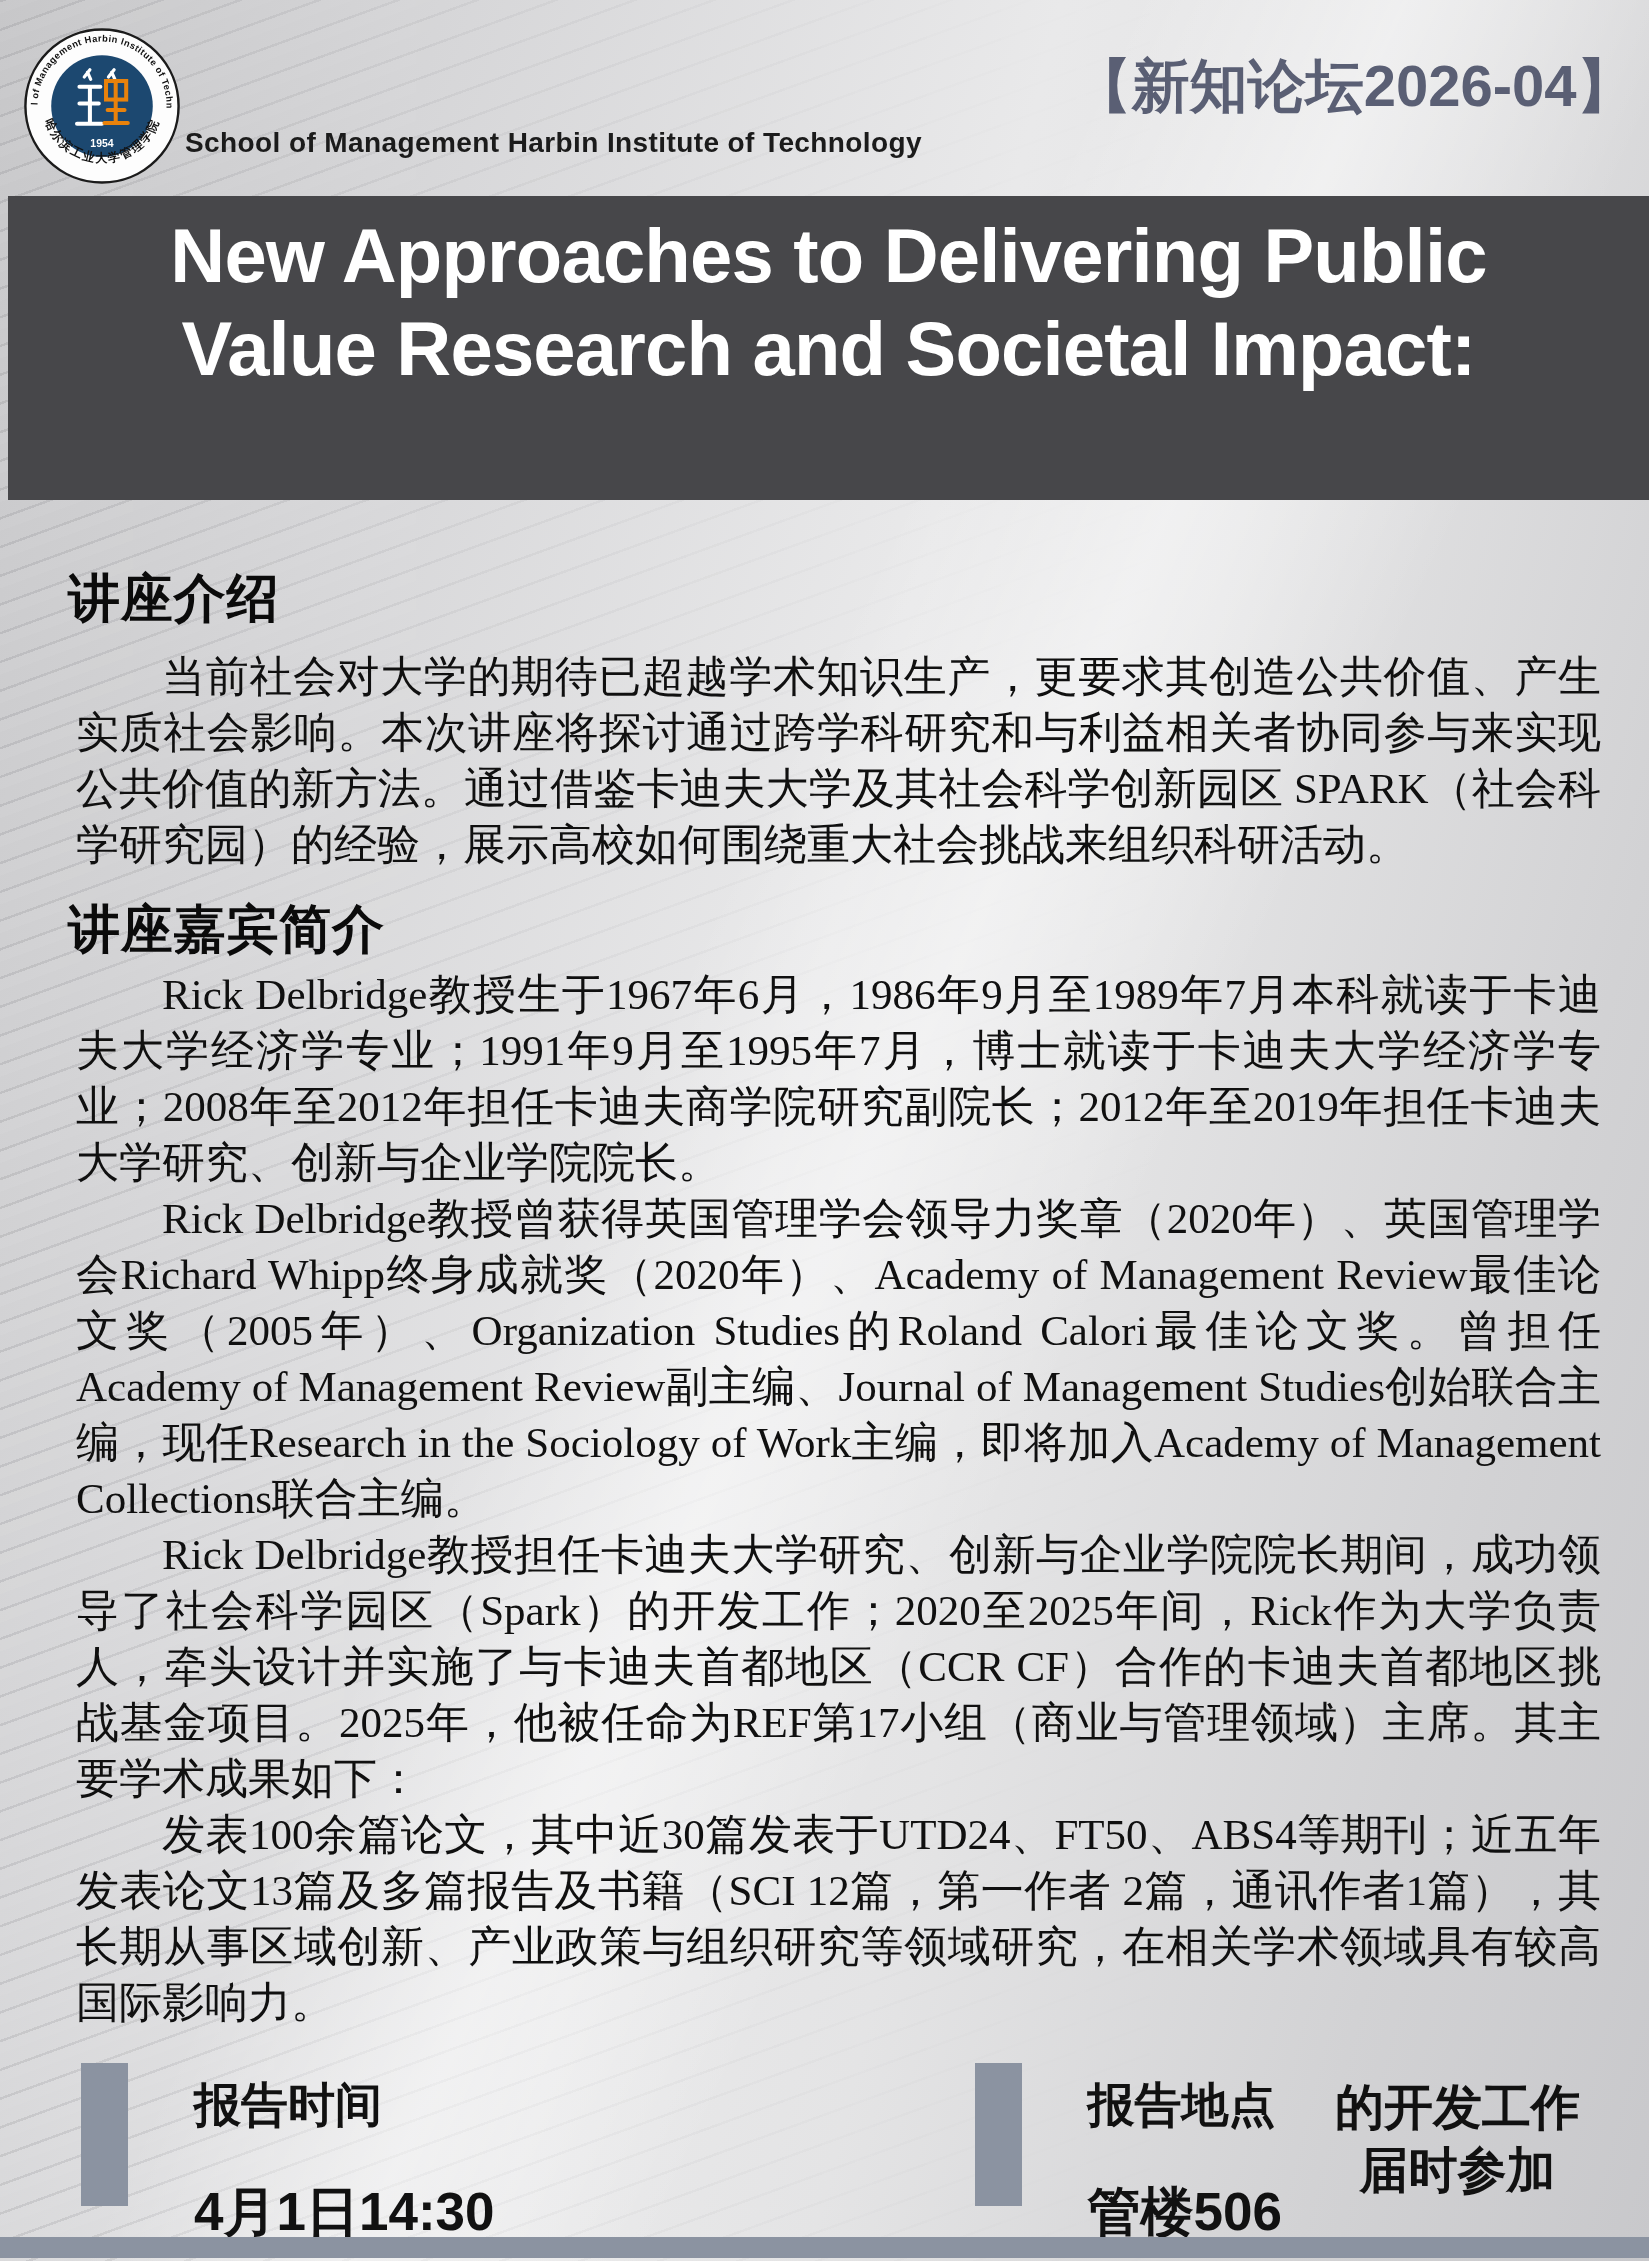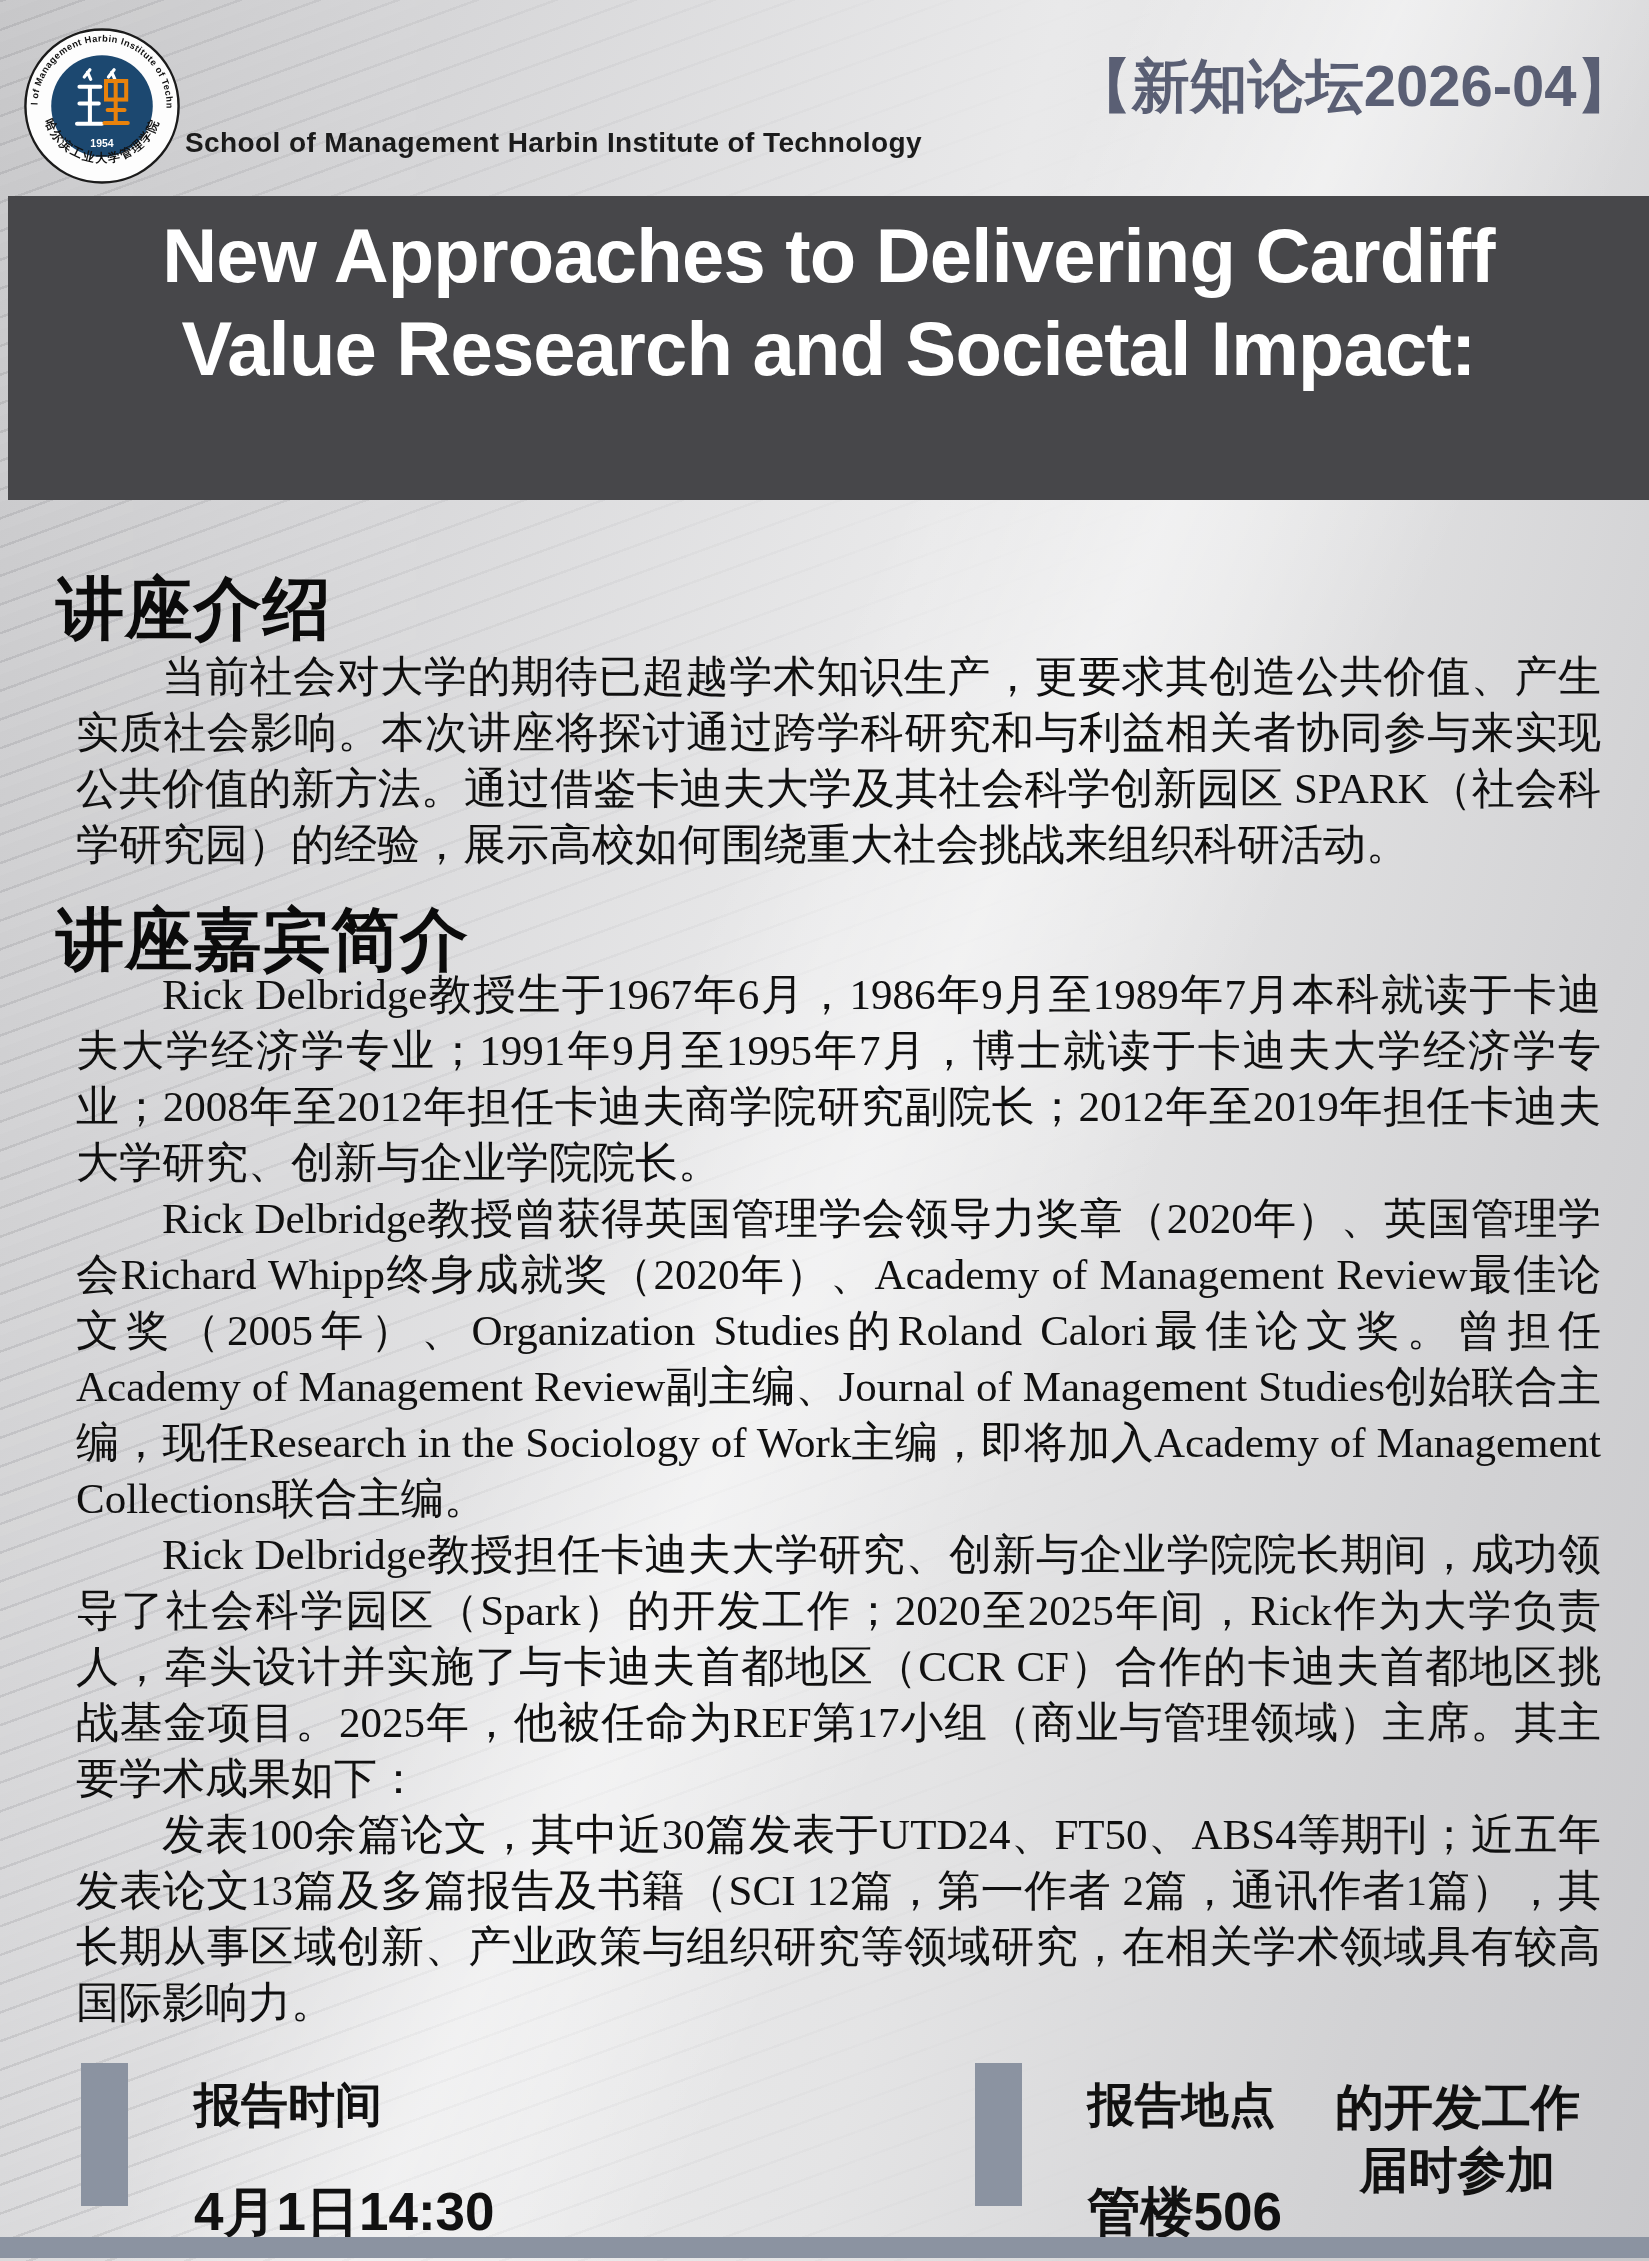--- a/index.html
+++ b/index.html
@@ -35,21 +35,21 @@
   
   .banner{
     left:8px;right:0;top:196px;height:304px;
     background:#47474a;
     color:#fff;text-align:center;
     font-weight:800;font-size:76px;line-height:93px;letter-spacing:-0.8px;
     padding-top:13px;box-sizing:border-box;
   }
 
   
-  .sec-heading{left:56px;font-size:68px;font-weight:900;letter-spacing:0.8px;color:#0b0b0b;white-space:nowrap;}
+  .sec-heading{left:68px;font-size:52px;font-weight:900;letter-spacing:0.8px;color:#0b0b0b;white-space:nowrap;}
   .heading-1{top:564px;}
   .heading-2{top:895px;}
   .bodytext{
     left:76px;right:48px;
     font-family:"Liberation Serif","DejaVu Serif",serif;
     font-size:43px;line-height:56px;
     text-align:justify;color:#101010;
   }
   .bodytext p{margin:0;text-indent:2em;}
   .intro{top:649px;}
@@ -98,21 +98,21 @@
         <path d="M115,67 v52 M105,103 h21 M101,119 h29"></path>
       </g>
     </g>
     <text x="98" y="149" font-size="13" font-weight="700" fill="#ffffff" text-anchor="middle" font-family="Liberation Sans, sans-serif">1954</text>
   </svg>
 
   <div class="layer school-en">School of Management Harbin Institute of Technology</div>
   <div class="layer badge">【新知论坛2026-04】</div>
 
   <div class="layer banner">
-    <div>New Approaches to Delivering Cardiff</div>
+    <div>New Approaches to Delivering Public</div>
     <div>Value Research and Societal Impact:</div>
   </div>
 
   <div class="layer sec-heading heading-1">讲座介绍</div>
   <div class="layer bodytext intro">
     <p>当前社会对大学的期待已超越学术知识生产，更要求其创造公共价值、产生实质社会影响。本次讲座将探讨通过跨学科研究和与利益相关者协同参与来实现公共价值的新方法。通过借鉴卡迪夫大学及其社会科学创新园区 SPARK（社会科学研究园）的经验，展示高校如何围绕重大社会挑战来组织科研活动。</p>
   </div>
 
   <div class="layer sec-heading heading-2">讲座嘉宾简介</div>
   <div class="layer bodytext bio">

